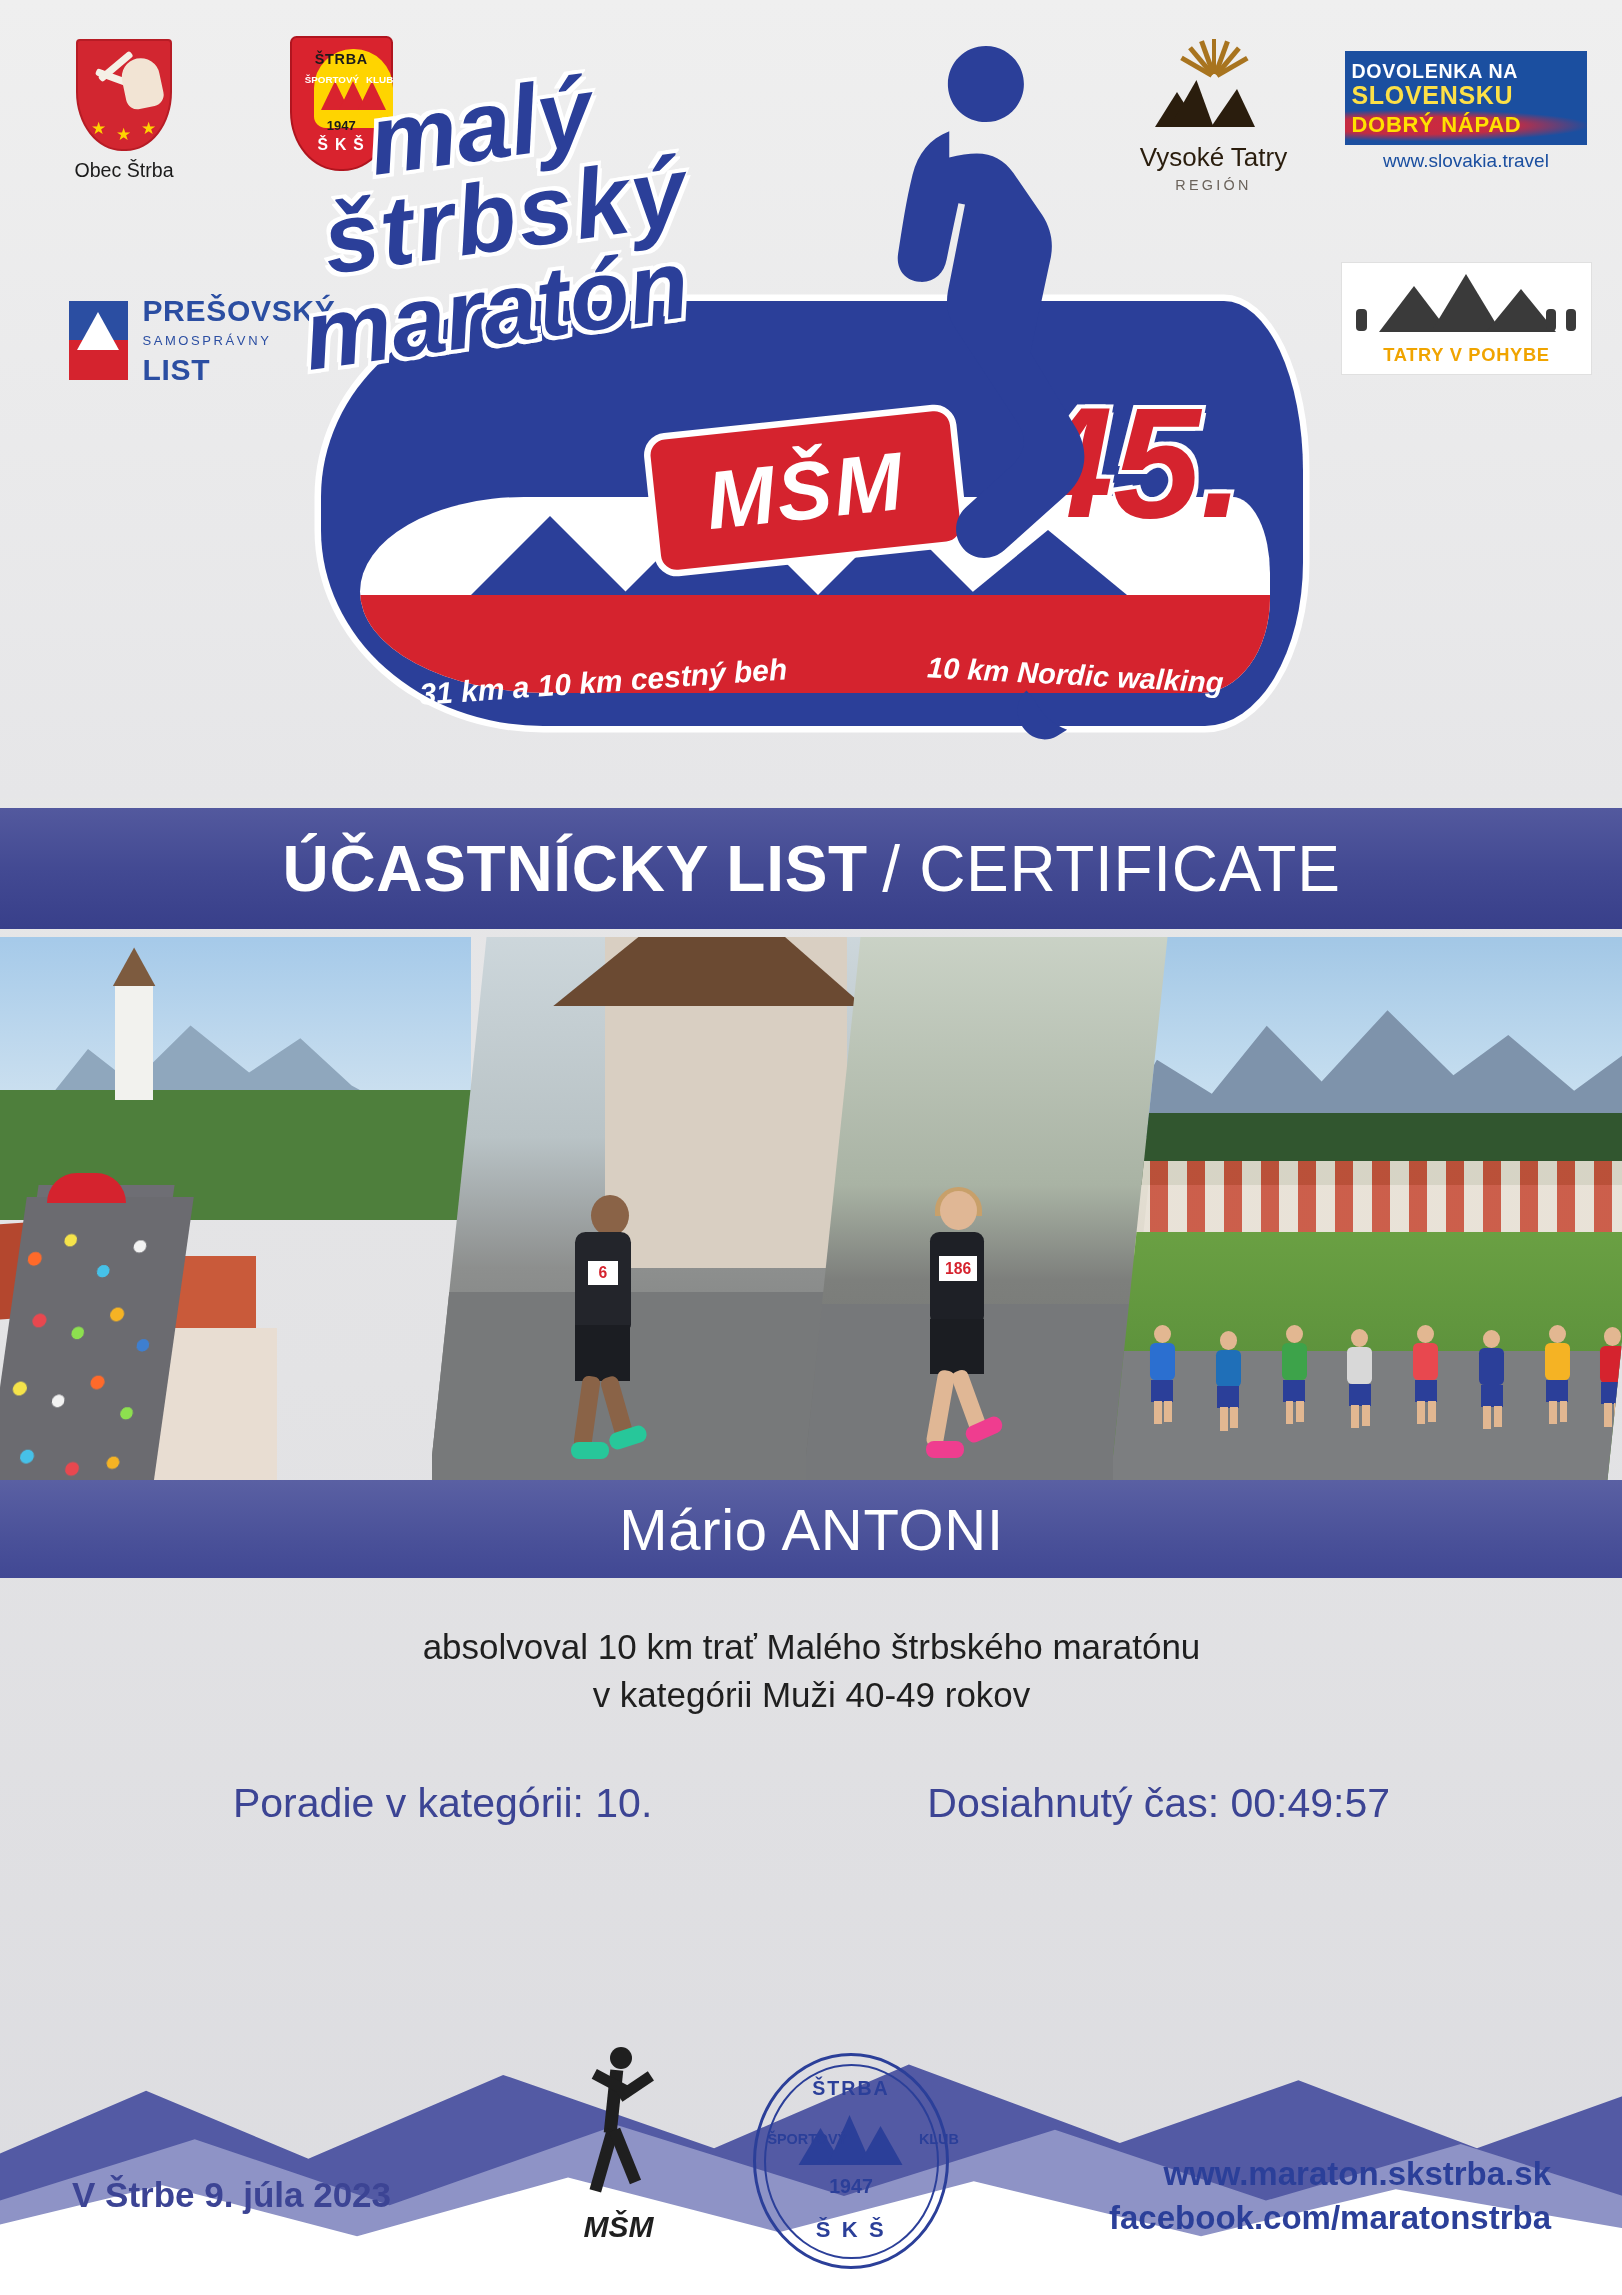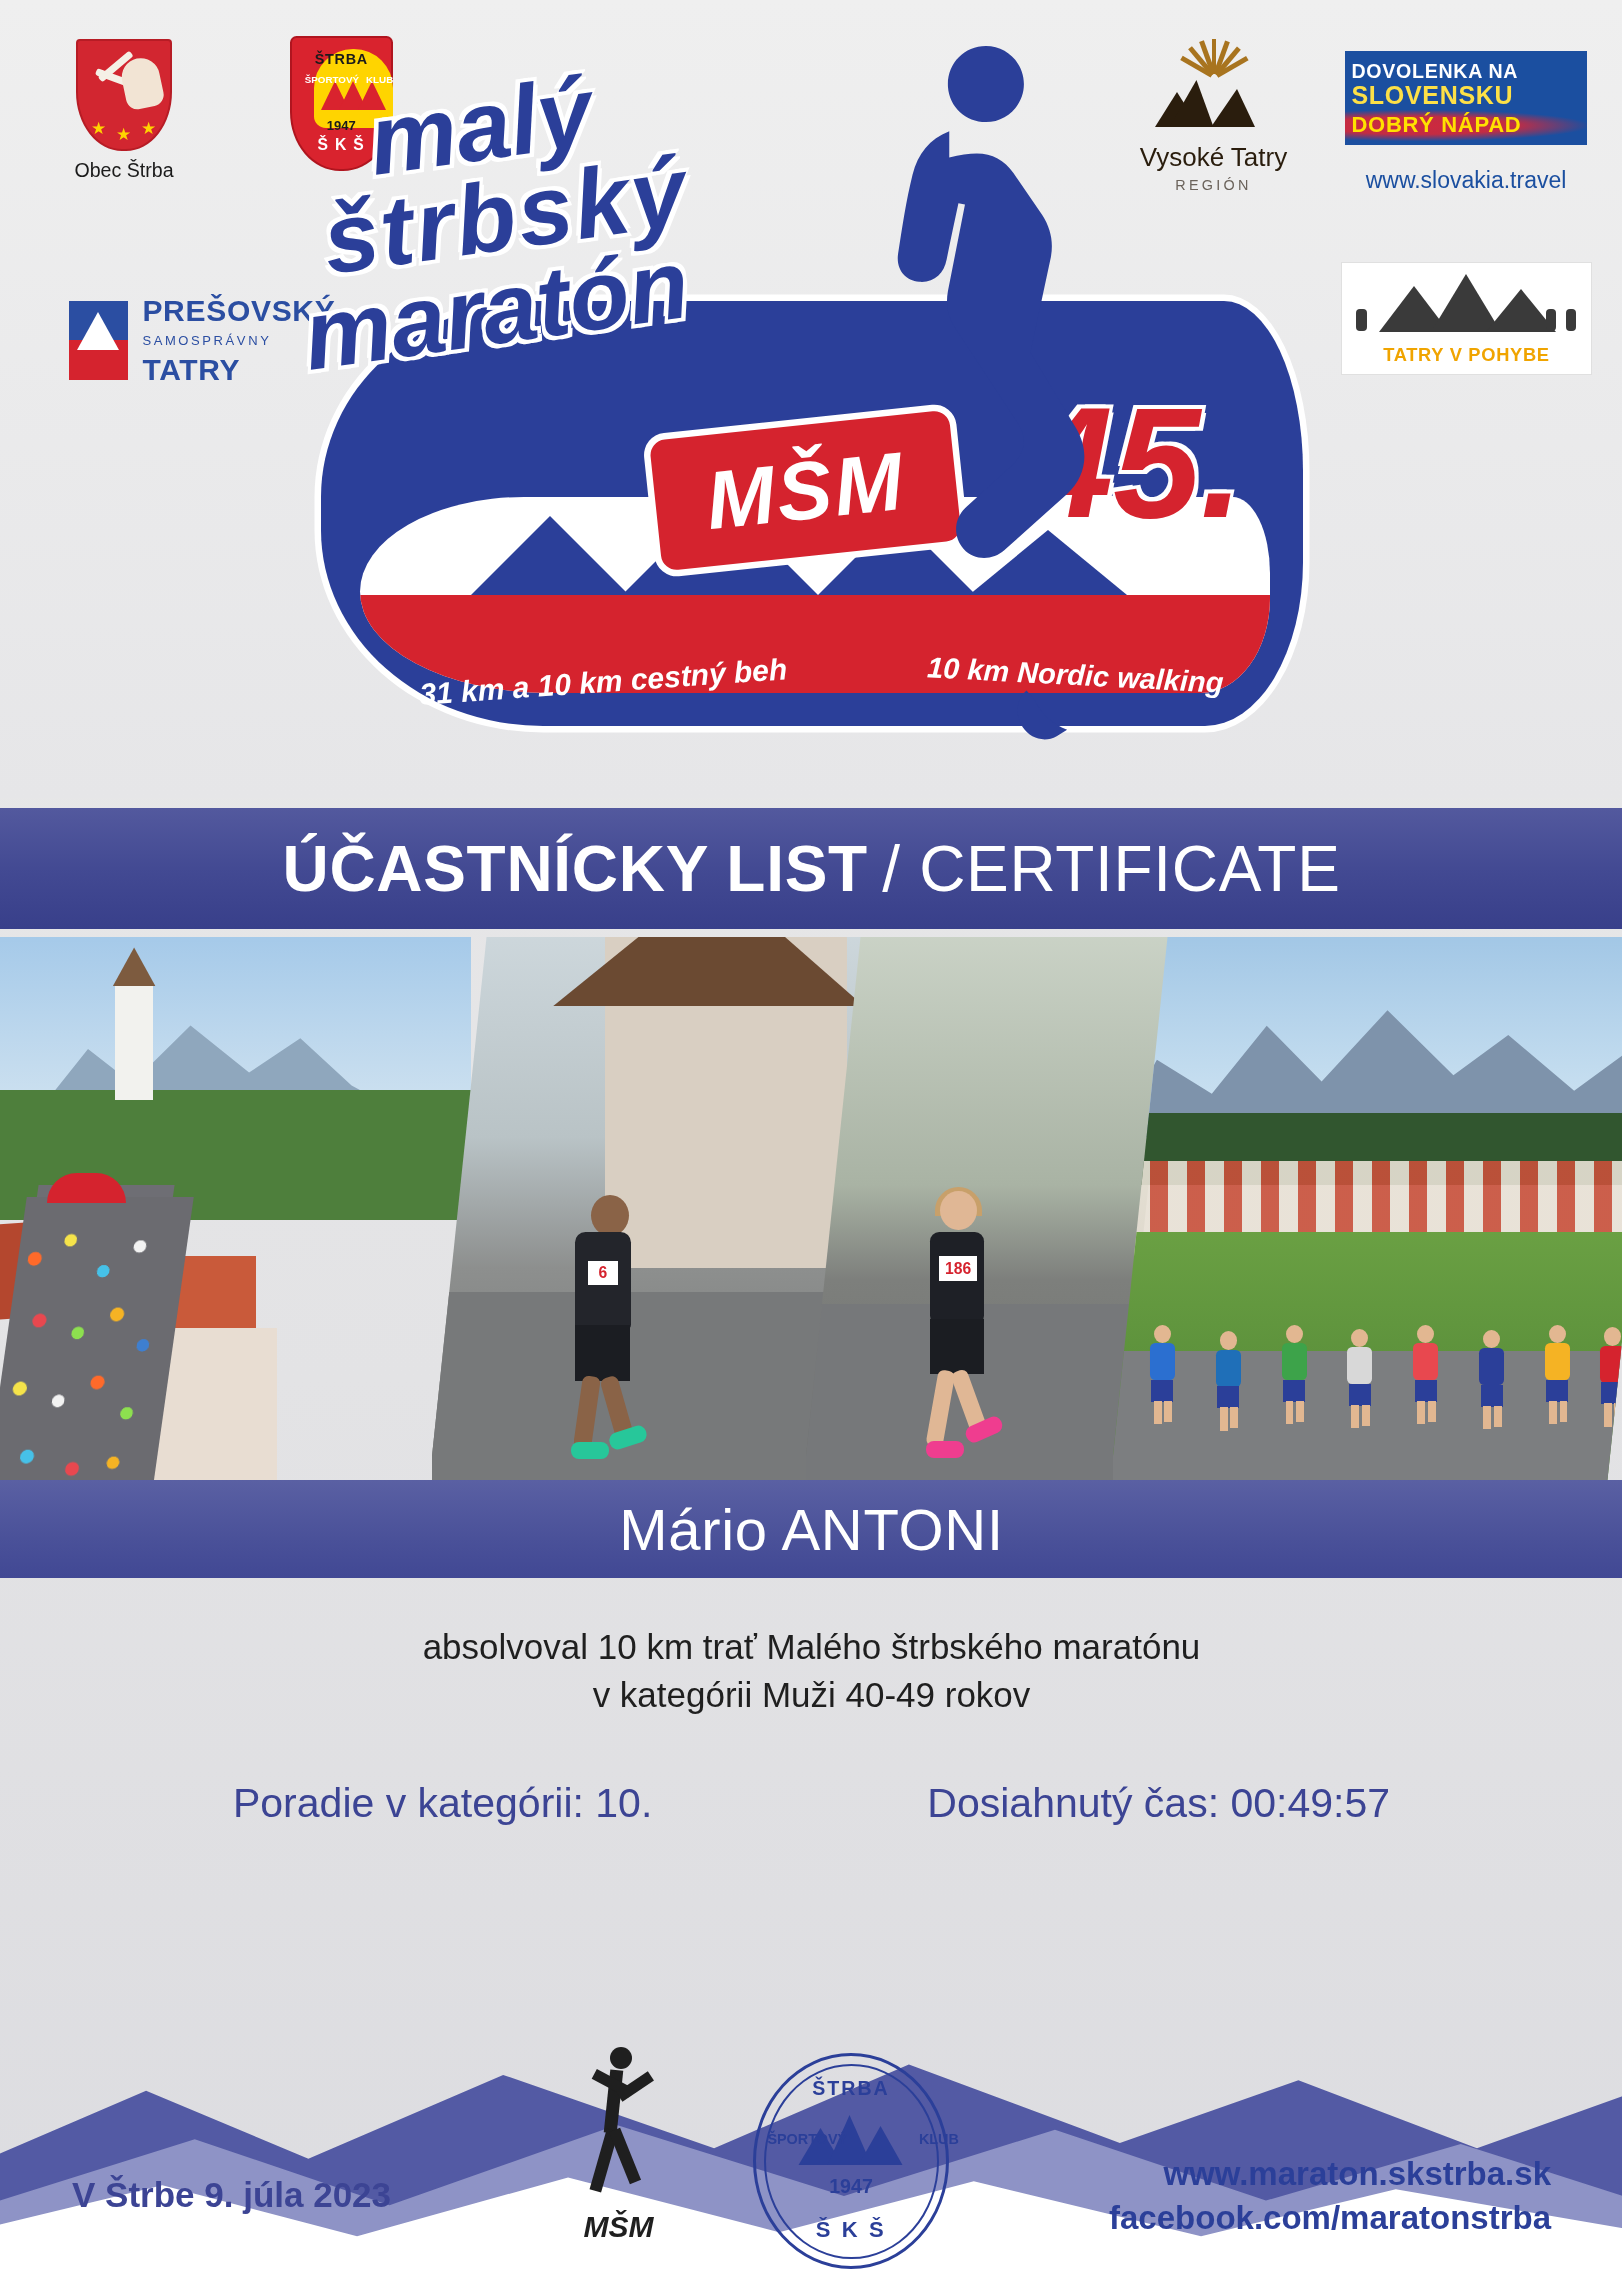--- a/index.html
+++ b/index.html
@@ -333,23 +333,23 @@
   .sk-swoosh {
     position: absolute;
     left: 0;
     bottom: 3.9px;
     width: 100%;
     height: 31px;
     background: radial-gradient(ellipse at 30% 50%, rgba(214,40,57,0.95) 0%, rgba(214,40,57,0.9) 40%, rgba(214,40,57,0) 72%);
     z-index: 1;
   }
   .sk-url {
-    margin-top: 22px;
+    margin-top: 5px;
     color: #1b4fa0;
-    font-size: 23px;
+    font-size: 19px;
   }
 
   
   .tatry-pohyb {
     position: absolute;
     left: 1341px;
     top: 262px;
     width: 249px;
     height: 111px;
     background: #ffffff;
@@ -888,21 +888,21 @@
         <div class="side-right">KLUB</div>
         <div class="bottom-text">Š K Š</div>
       </div>
     </div>
 
     <div class="presov">
       <div class="mark"></div>
       <div>
         <div class="txt-main">PREŠOVSKÝ</div>
         <div class="txt-sub">SAMOSPRÁVNY</div>
-        <div class="txt-kraj">TATRY</div>
+        <div class="txt-kraj">LIST</div>
       </div>
     </div>
 
     <div class="vysoke-tatry">
       <div class="vt-mark">
         <div class="vt-sun">
           <i class="vt-ray" style="transform:rotate(-60deg)"></i>
           <i class="vt-ray" style="transform:rotate(-40deg)"></i>
           <i class="vt-ray" style="transform:rotate(-20deg)"></i>
           <i class="vt-ray" style="transform:rotate(0deg)"></i>

